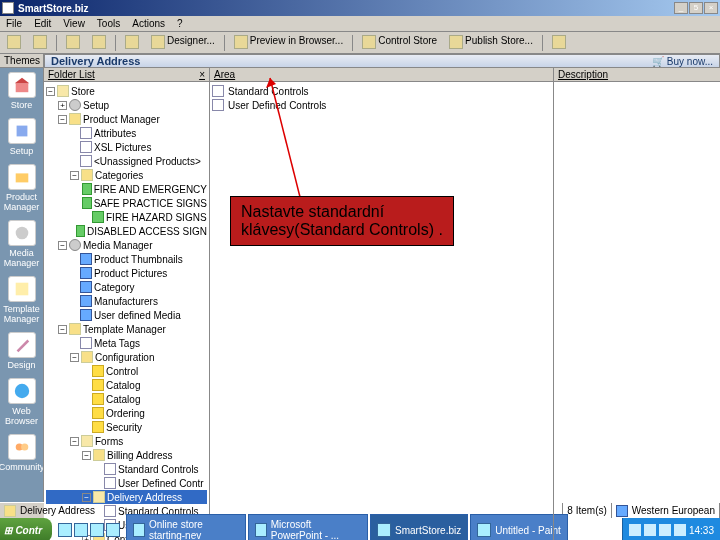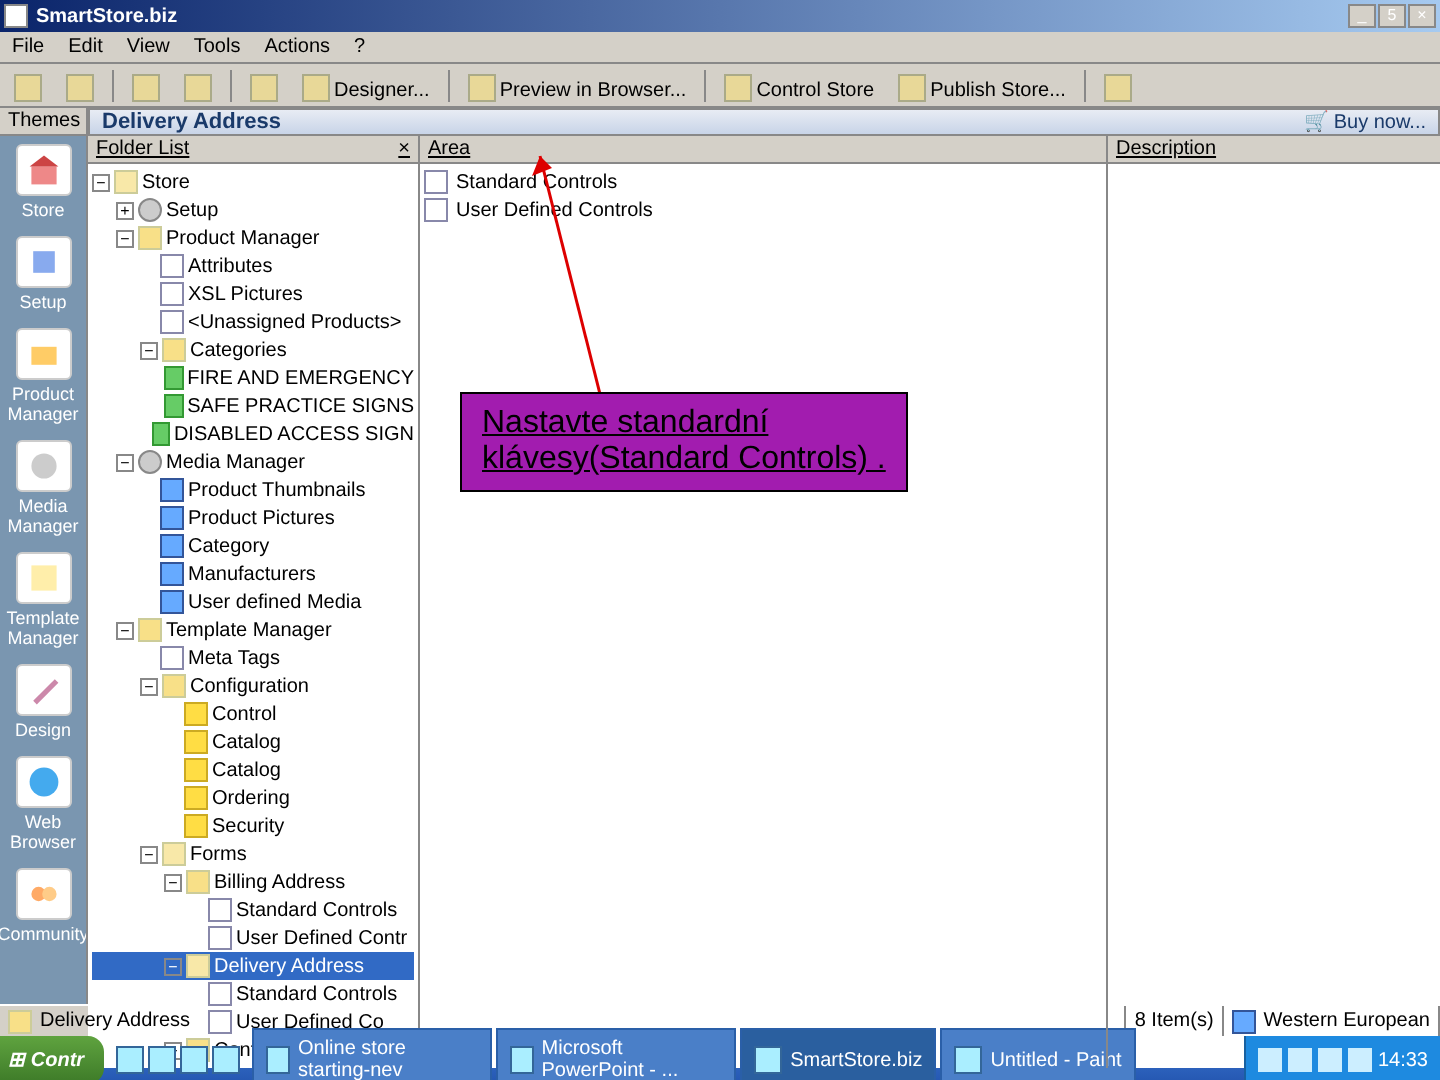--- a/index.html
+++ b/index.html
@@ -5,21 +5,21 @@
   * { box-sizing: border-box; margin: 0; padding: 0; font-family: Tahoma, sans-serif; }
   body { width: 720px; height: 540px; background: #3b6ea5; overflow: hidden; font-size: 10px; }
   .titlebar { height: 16px; background: linear-gradient(to right, #0a246a, #a6caf0); display: flex; align-items: center; padding: 0 2px; color: #fff; }
   .titlebar-icon { width: 12px; height: 12px; background: #fff; margin-right: 4px; border: 1px solid #888; }
   .titlebar-text { flex: 1; font-size: 10px; font-weight: bold; }
   .winbtns { display: flex; gap: 1px; }
   .winbtn { width: 14px; height: 12px; background: #d4d0c8; border: 1px solid #888; font-size: 8px; text-align: center; line-height: 10px; }
   .menubar { height: 16px; background: #d4d0c8; display: flex; align-items: center; padding: 0 4px; gap: 8px; font-size: 10px; border-bottom: 1px solid #888; }
   .menuitem { padding: 0 2px; }
   .toolbar { height: 22px; background: #d4d0c8; display: flex; align-items: center; padding: 0 2px; gap: 2px; border-bottom: 1px solid #888; }
-  .tbtn { height: 18px; padding: 0 4px; border: 1px solid transparent; display: flex; align-items: flex-end; gap: 2px; font-size: 10px; }
+  .tbtn { height: 18px; padding: 0 4px; border: 1px solid transparent; display: flex; align-items: flex-start; gap: 2px; font-size: 10px; }
   .tbicon { width: 14px; height: 14px; background: #e8d898; border: 1px solid #aa8; }
   .tsep { width: 1px; height: 16px; background: #888; margin: 0 2px; }
   .maincontent { display: flex; height: 448px; }
   .themes { width: 44px; background: #d4d0c8; border-right: 1px solid #888; display: flex; flex-direction: column; }
   .themes-hdr { height: 14px; background: #d4d0c8; border-bottom: 1px solid #888; padding: 0 4px; font-size: 10px; display: flex; align-items: center; }
   .themes-body { flex: 1; background: #7a96b0; overflow: hidden; }
   .theme-item { display: flex; flex-direction: column; align-items: center; padding: 4px 2px; color: #fff; font-size: 9px; text-align: center; }
   .theme-ico { width: 28px; height: 26px; background: #fff; border: 1px solid #ccc; border-radius: 3px; margin-bottom: 2px; display: flex; align-items: center; justify-content: center; }
   .theme-ico svg { width: 18px; height: 18px; }
   .centerarea { flex: 1; display: flex; flex-direction: column; }
@@ -37,21 +37,21 @@
   .ico-page { background: #fff; border: 1px solid #88a; }
   .ico-gear { background: #ccc; border-radius: 50%; border: 1px solid #888; }
   .ico-green { background: #6c6; border: 1px solid #393; }
   .ico-blue { background: #6af; border: 1px solid #359; }
   .ico-yellow { background: #fd4; border: 1px solid #ca2; }
   .treenode.sel { background: #316ac5; color: #fff; }
   .areacol { flex: 1; border-right: 1px solid #888; display: flex; flex-direction: column; position: relative; }
   .arealist { padding: 2px; }
   .arearow { display: flex; align-items: center; height: 14px; font-size: 10px; gap: 2px; }
   .desccol { width: 166px; display: flex; flex-direction: column; }
-  .annotation { position: absolute; top: 128px; left: 20px; background: #a21caf; border: 1px solid #000; padding: 6px 10px; font-family: 'Times New Roman', serif; font-size: 16px; z-index: 10; text-decoration: underline; }
+  .annotation { position: absolute; top: 128px; left: 20px; background: #b91c1c; border: 1px solid #000; padding: 6px 10px; font-family: 'Times New Roman', serif; font-size: 16px; z-index: 10; }
   .arrow { position: absolute; top: 4px; left: 50px; z-index: 9; pointer-events: none; }
   .statusbar { height: 16px; background: #d4d0c8; border-top: 1px solid #fff; display: flex; align-items: center; font-size: 10px; }
   .statuscell { padding: 0 4px; border-right: 1px solid #888; height: 100%; display: flex; align-items: center; gap: 2px; }
   .statuscell.flex { flex: 1; }
   .taskbar { height: 24px; background: linear-gradient(to bottom, #3b77d3, #2456b0); display: flex; align-items: center; padding: 0; gap: 2px; color: #fff; font-size: 10px; }
   .startbtn { height: 24px; background: linear-gradient(to bottom, #5fa33f, #3d7a28); padding: 0 10px 0 4px; display: flex; align-items: center; gap: 3px; border-radius: 0 8px 8px 0; font-style: italic; font-weight: bold; }
   .ql { display: flex; gap: 2px; padding: 0 4px; }
   .qlico { width: 14px; height: 14px; background: #aef; border: 1px solid #369; }
   .taskbtn { height: 32px; background: #4a7fc8; border: 1px solid #2a5fa8; padding: 0 6px; display: flex; align-items: center; gap: 4px; max-width: 120px; overflow: hidden; }
   .taskbtn.active { background: #2a5f9f; }
@@ -257,20 +257,25 @@
               <span>FIRE AND EMERGENCY</span>
             </div>
           <div class="treenode">
               <span class="ind" style="width:46px"></span>
               <span class="nodeico ico-green"></span>
               <span>SAFE PRACTICE SIGNS</span>
             </div>
           <div class="treenode">
               <span class="ind" style="width:46px"></span>
               <span class="nodeico ico-green"></span>
+              <span>FIRE HAZARD SIGNS</span>
+            </div>
+          <div class="treenode">
+              <span class="ind" style="width:46px"></span>
+              <span class="nodeico ico-green"></span>
               <span>DISABLED ACCESS SIGN</span>
             </div>
           <div class="treenode">
               <span class="ind" style="width:12px"></span>
               <span class="plusbox">−</span>
               <span class="nodeico ico-gear"></span>
               <span>Media Manager</span>
             </div>
           <div class="treenode">
               <span class="ind" style="width:34px"></span>

